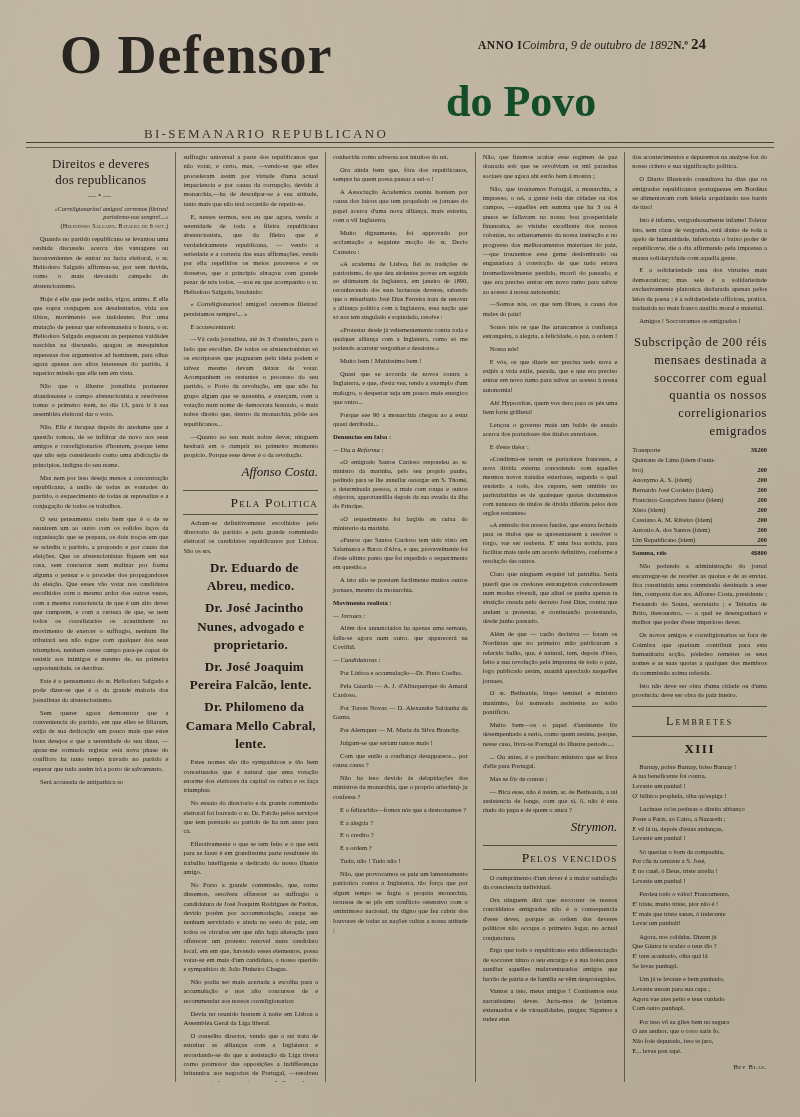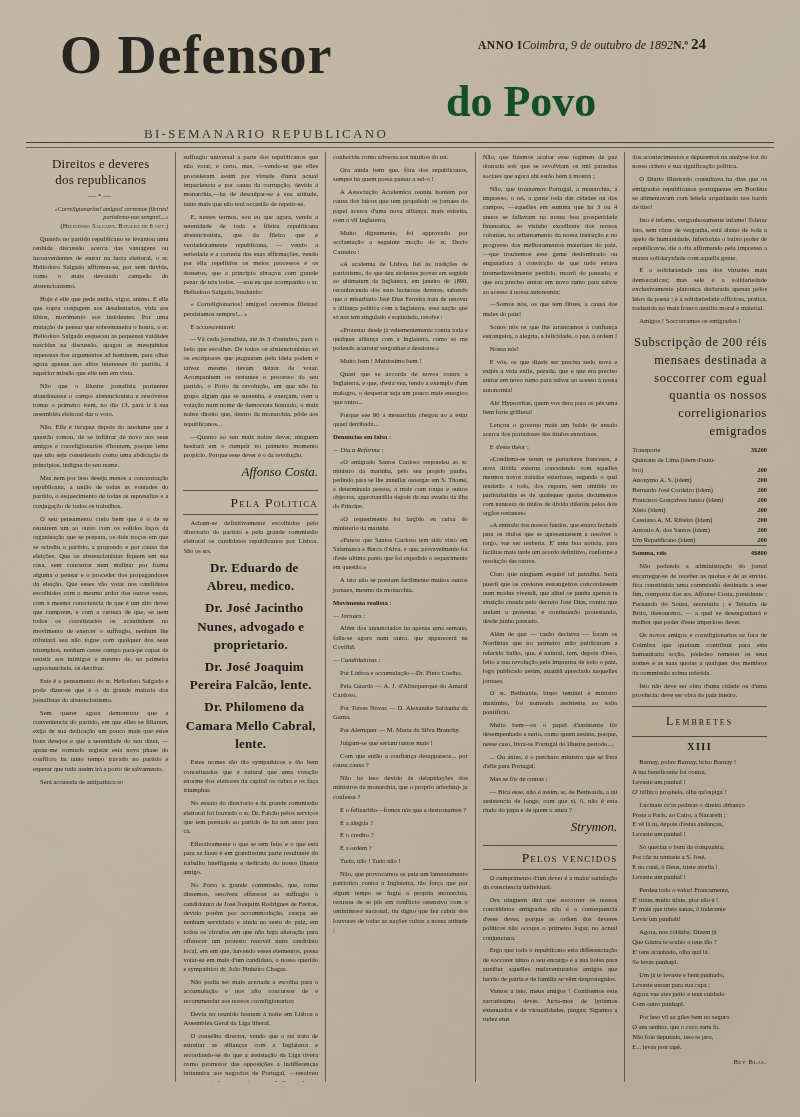--- a/index.html
+++ b/index.html
@@ -211,21 +211,21 @@
     font-size: 12px;
     font-variant: small-caps;
     letter-spacing: 2px;
     border-top: 1px solid #5d5648;
     border-bottom: 1px solid #5d5648;
     padding: 6px 0;
     margin: 7px 0 3px 0;
   }
   .rom {
     text-align: center;
-    font-size: 10px;
+    font-size: 13px;
     letter-spacing: 1.5px;
     margin: 2px 0 3px 0;
     font-weight: bold;
   }
   .verse {
     font-size: 6.5px;
     line-height: 1.5;
     text-indent: 0;
     margin: 0 0 4px 6px;
     text-align: left;

